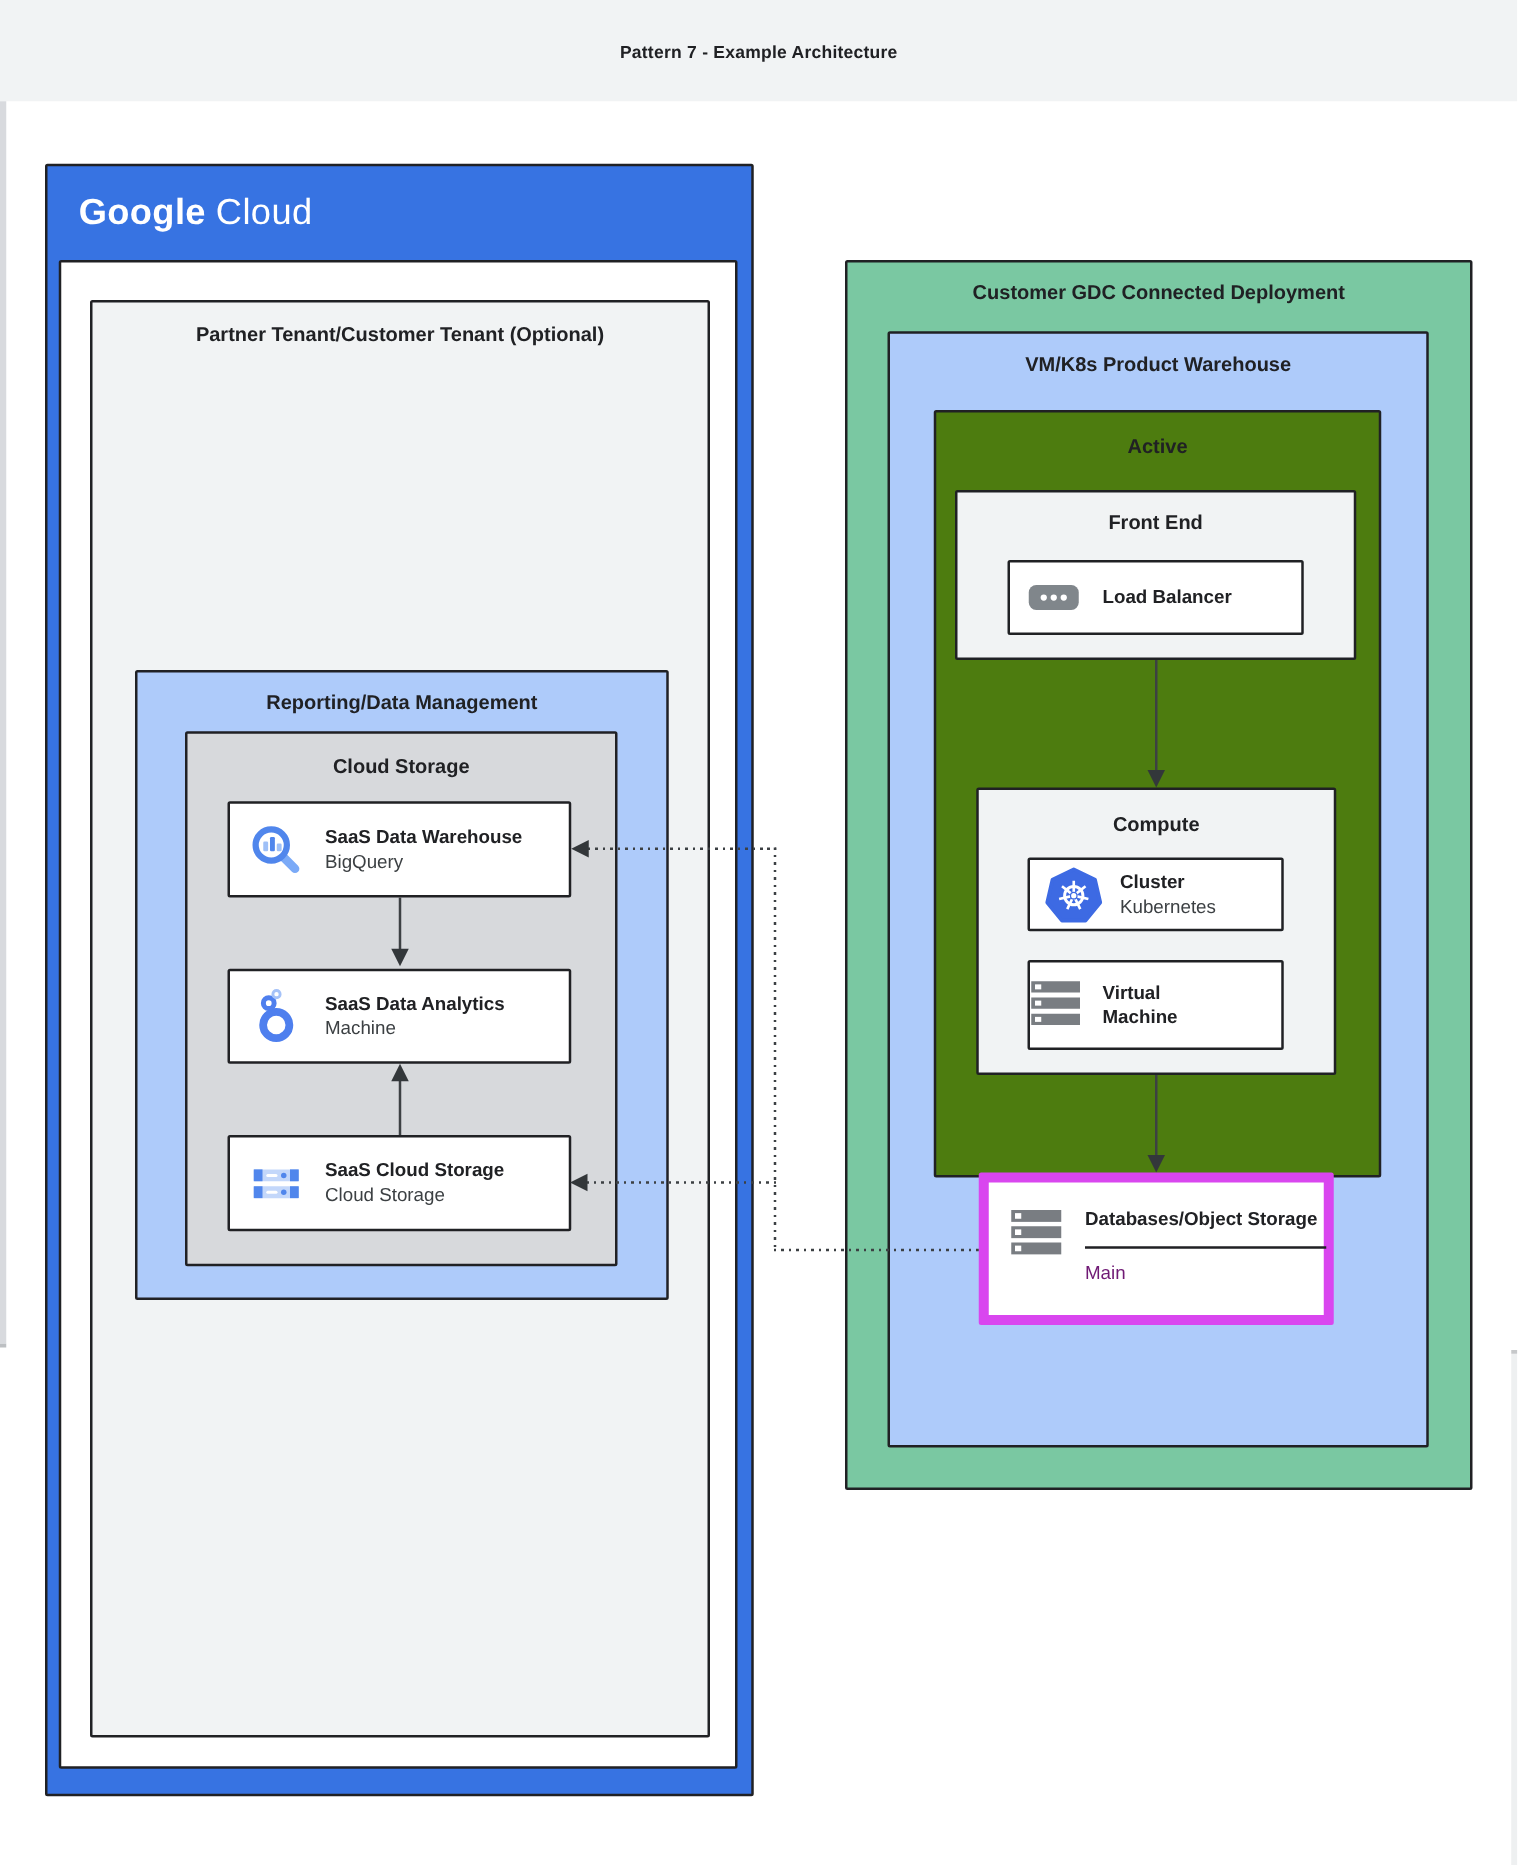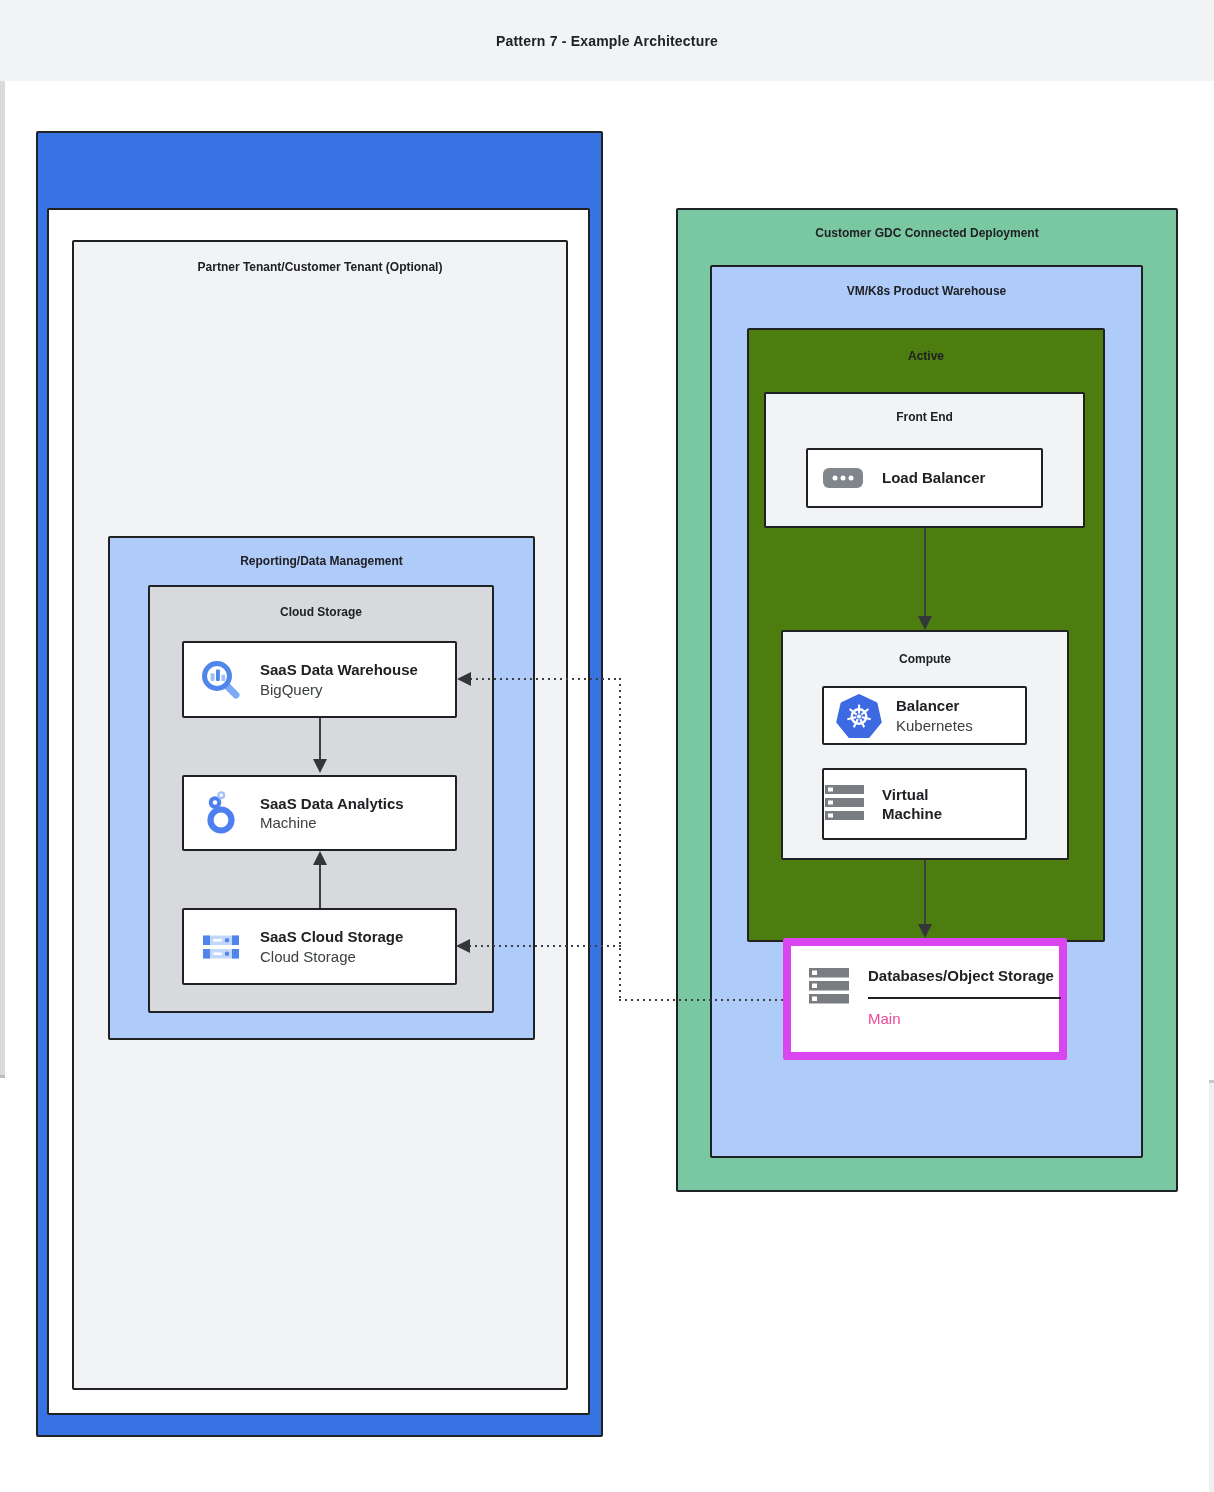--- a/index.html
+++ b/index.html
@@ -28,21 +28,21 @@
   
   .edge-left  { left:0; top:81px; width:5px; height:994px; background:#d8dade; }
   .edge-left-tick { left:0; top:1075px; width:5px; height:3px; background:#bcbfc2; }
   .edge-right { left:1209px; top:1083px; width:5px; height:409px; background:#eef0f1; }
   .edge-right-tick { left:1209px; top:1080px; width:5px; height:3px; background:#c6c8ca; }
 
   
   .box { border:2px solid #202124; border-radius:2px; }
   .box-label {
     display:block; width:100%; text-align:center;
-    font-size:12px; font-weight:bold; color:#202124;
+    font-size:16px; font-weight:bold; color:#202124;
   }
 
   
   .gc-box     { left:36px;  top:131px; width:567px; height:1306px; background:#3773e2; }
   .gc-logo    { left:63px;  top:148px; height:44px; display:flex; align-items:center;
                 color:#fff; font-size:29px; letter-spacing:.3px; }
   .gc-logo .g { font-weight:600; margin-right:8px; }
   .gc-logo .c { font-weight:400; }
   .white-box  { left:47px;  top:208px; width:543px; height:1207px; background:#ffffff; }
   .partner-box{ left:72px;  top:240px; width:496px; height:1150px; background:#f1f3f4; padding-top:18px; }
@@ -78,21 +78,21 @@
 
   .db-card {
     left:783px; top:938px; width:284px; height:122px;
     background:#fff; border:8px solid #d946ef; border-radius:2px;
     display:flex; padding:20px 0 0 17px;
   }
   .db-card .ic { flex:0 0 auto; }
   .db-card .body { margin-left:16px; width:196px; }
   .db-card .ttl { font-size:15px; font-weight:bold; line-height:1.3; }
   .db-card .rule { width:193px; border-bottom:2px solid #202124; margin-top:11px; }
-  .db-card .item { font-size:15px; color:#ec4899; margin-top:11px; }
+  .db-card .item { font-size:15px; color:#701a75; margin-top:11px; }
 
   
   .vline { width:2px; background:#3c4043; }
   .head-down { width:0; height:0; border-left:7px solid transparent;
                border-right:7px solid transparent; border-top:14px solid #33373a; }
   .head-up   { width:0; height:0; border-left:7px solid transparent;
                border-right:7px solid transparent; border-bottom:14px solid #33373a; }
   .head-left { width:0; height:0; border-top:7px solid transparent;
                border-bottom:7px solid transparent; border-right:14px solid #33373a; }
 
@@ -110,20 +110,24 @@
   <div class="abs titlebar">
     <span class="t">Pattern 7 - Example Architecture</span>
   </div>
 
   <div class="abs edge-left"></div>
   <div class="abs edge-left-tick"></div>
   <div class="abs edge-right"></div>
   <div class="abs edge-right-tick"></div>
 
   <div class="abs box gc-box"></div>
+  <div class="abs gc-logo">
+    <span class="g">Google</span>
+    <span class="c">Cloud</span>
+  </div>
   <div class="abs box white-box"></div>
 
   <div class="abs box partner-box">
     <span class="box-label">Partner Tenant/Customer Tenant (Optional)</span>
   </div>
 
   <div class="abs box reporting-box">
     <span class="box-label">Reporting/Data Management</span>
   </div>
 
@@ -240,21 +244,21 @@
           <line x1="23" y1="23.5" x2="28.2" y2="34.3"></line>
           <line x1="23" y1="23.5" x2="17.8" y2="34.3"></line>
           <line x1="23" y1="23.5" x2="11.3" y2="26.2"></line>
           <line x1="23" y1="23.5" x2="13.6" y2="16.0"></line>
         </g>
         <circle cx="23" cy="23.5" r="7.3" fill="none" stroke="#ffffff" stroke-width="2.4"></circle>
         <circle cx="23" cy="23.5" r="2.6" fill="#ffffff" stroke="#3d6ae3" stroke-width="1"></circle>
       </svg>
     </span>
     <span class="txt">
-      <span class="ttl" style="display:block">Balancer</span>
+      <span class="ttl" style="display:block">Cluster</span>
       <span class="sub" style="display:block">Kubernetes</span>
     </span>
   </div>
 
   <div class="abs card vm-card">
     <span class="ic">
       <svg width="42" height="40" viewBox="0 0 42 40">
         <g fill="#797d82">
           <rect x="1" y="1" width="39" height="9"></rect>
           <rect x="1" y="14" width="39" height="9"></rect>

